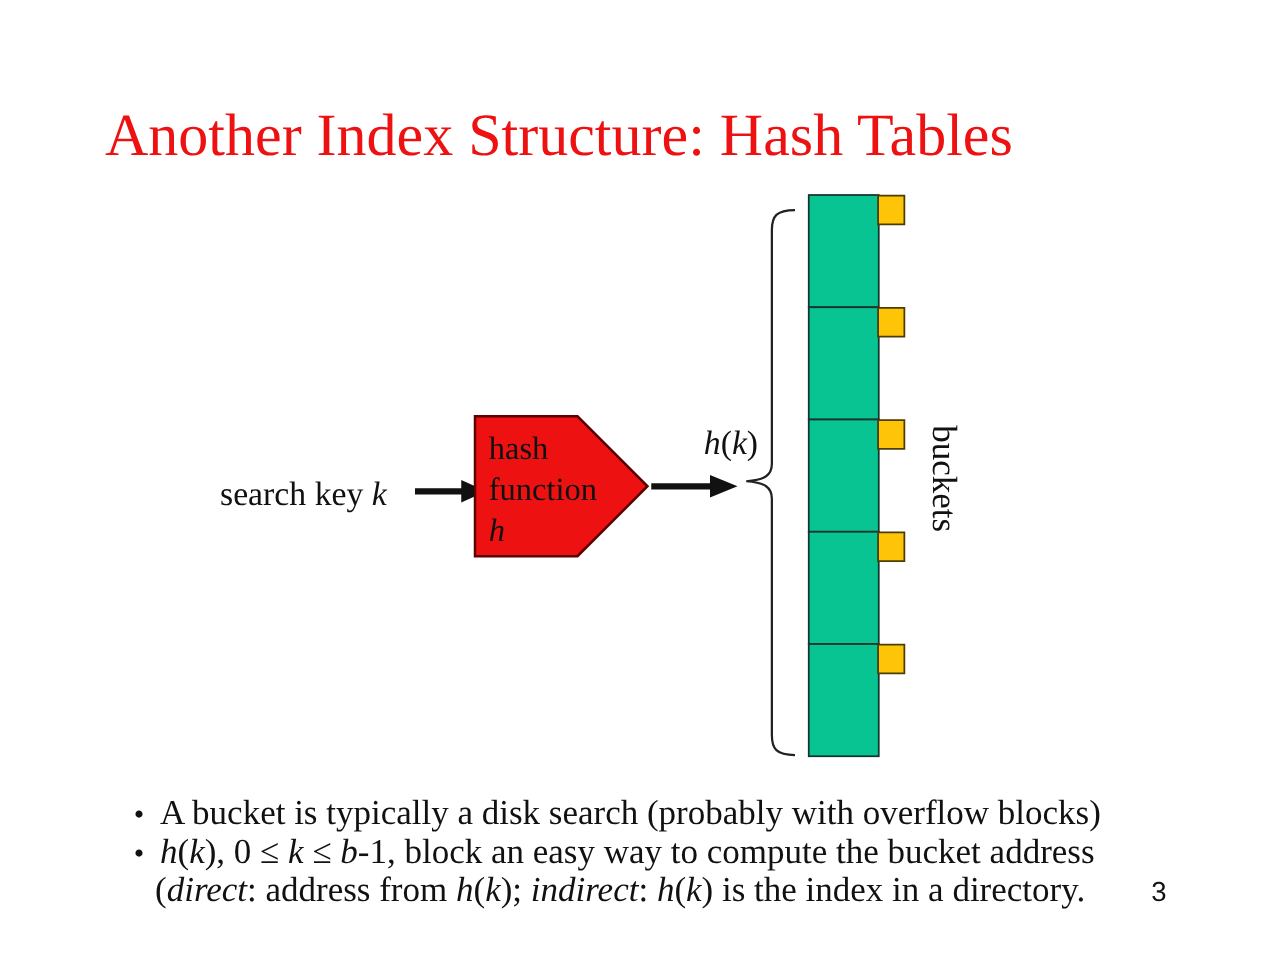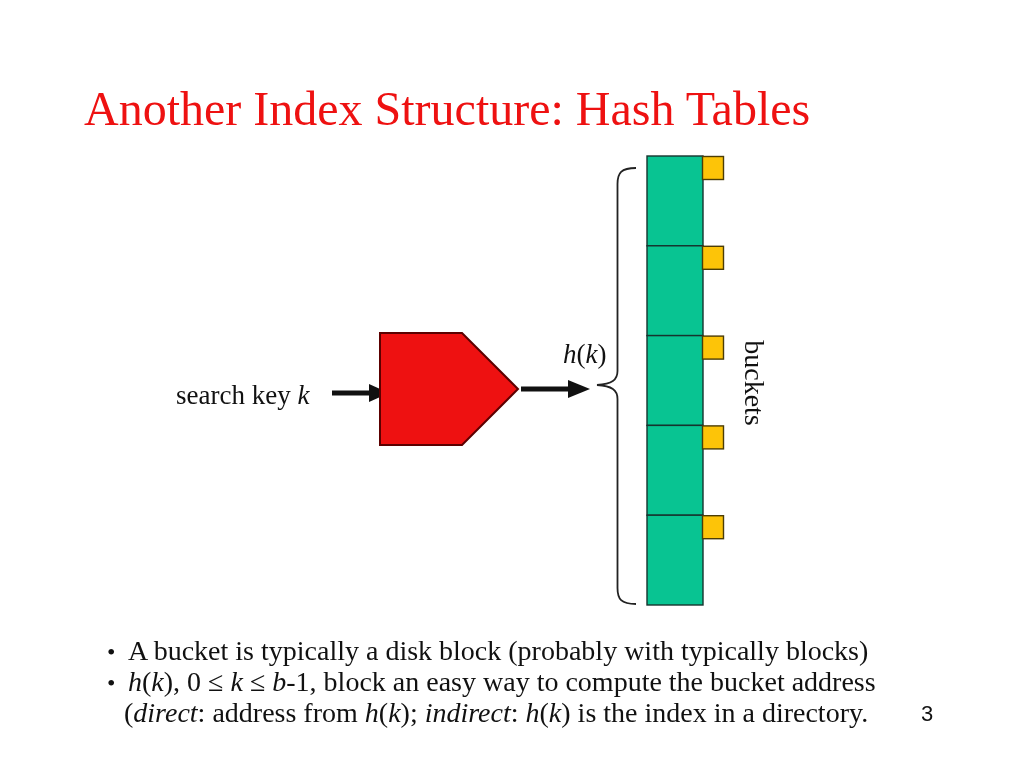--- a/index.html
+++ b/index.html
@@ -101,29 +101,34 @@
       </g>
       <g>
         <rect x="647" y="515.2" width="56" height="89.8" stroke="#16342e" stroke-width="1.4" fill="#08c492"></rect>
         <rect x="702.5" y="515.7" width="21" height="23" stroke="#4c3d05" stroke-width="1.4" fill="#fdc408"></rect>
       </g>
     </g>
   </svg>
 
   <div class="search-key"><span>search key </span><span class="it">k</span></div>
 
+  <div class="hash-label">
+    <div>hash</div>
+    <div>function</div>
+    <div class="it">h</div>
+  </div>
 
   <div class="hk-label"><span class="it">h</span><span>(</span><span class="it">k</span><span>)</span></div>
 
   <div class="buckets-label">buckets</div>
 
   <div class="bullets">
     <div class="bullet-line b1">
       <span class="marker">•</span>
-      <span><span>A bucket is typically a disk block (probably with typically blocks)</span></span>
+      <span><span>A bucket is typically a disk search (probably with overflow blocks)</span></span>
     </div>
     <div class="bullet-line b2">
       <span class="marker">•</span>
       <span><span class="it">h</span><span>(</span><span class="it">k</span><span>), 0 ≤ </span><span class="it">k</span><span> ≤ </span><span class="it">b</span><span>-1, block an easy way to compute the bucket address</span></span>
     </div>
     <div class="bullet-line b3">
       <span><span>(</span><span class="it">direct</span><span>: address from </span><span class="it">h</span><span>(</span><span class="it">k</span><span>); </span><span class="it">indirect</span><span>: </span><span class="it">h</span><span>(</span><span class="it">k</span><span>) is the index in a directory.</span></span>
     </div>
   </div>
 

